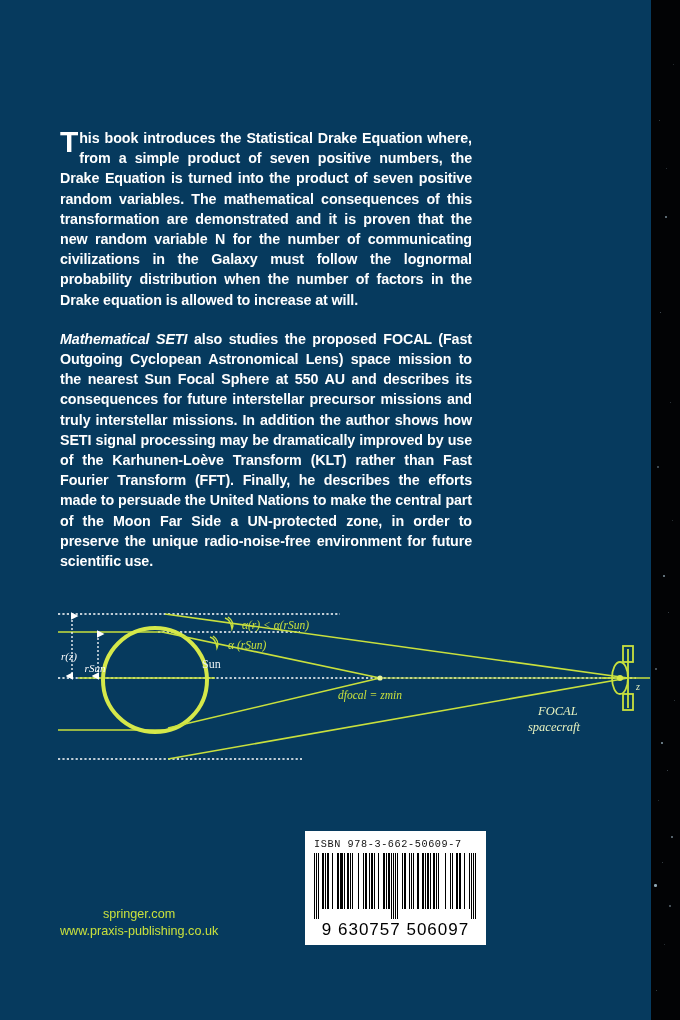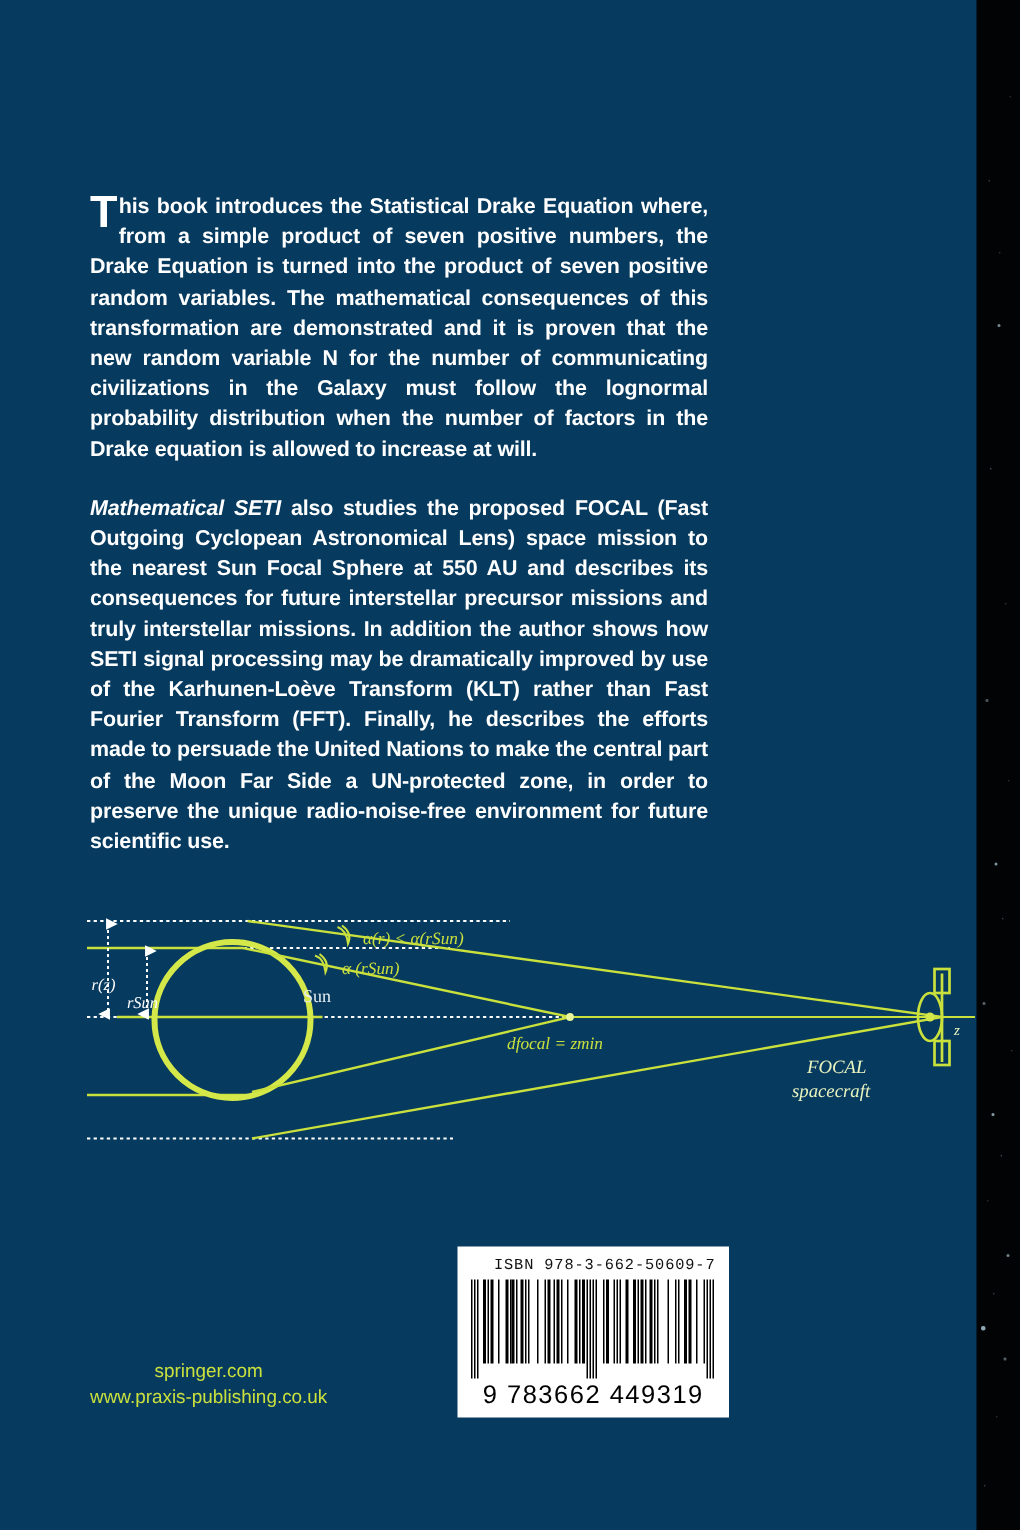--- a/index.html
+++ b/index.html
@@ -80,21 +80,21 @@
     height: 114px;
     background: #ffffff;
     box-sizing: border-box;
     padding: 7px 9px 5px 9px;
   }
   #isbn-text {
     font-family: "Liberation Mono", monospace;
     font-size: 10.2px;
     letter-spacing: 0.6px;
     color: #111111;
-    text-align: right;
+    text-align: left;
     white-space: nowrap;
     height: 13px;
     line-height: 13px;
   }
   #bars {
     position: relative;
     height: 66px;
     margin-top: 2px;
     display: flex;
     align-items: flex-start;
@@ -291,21 +291,21 @@
         <div class="bar" style="width: 1px; height: 56px; opacity: 1;"></div>
         <div class="bar" style="width: 1px; height: 56px; opacity: 1;"></div>
         <div class="bar" style="width: 1.8px; height: 56px; opacity: 0;"></div>
         <div class="bar" style="width: 1.8px; height: 56px; opacity: 1;"></div>
         <div class="bar" style="width: 1.8px; height: 56px; opacity: 0;"></div>
         <div class="bar" style="width: 1.8px; height: 56px; opacity: 1;"></div>
         <div class="bar" style="width: 1.6px; height: 66px; opacity: 1;"></div>
         <div class="bar" style="width: 1.6px; height: 66px; opacity: 1;"></div>
         <div class="bar" style="width: 1.6px; height: 66px; opacity: 1;"></div>
       </div>
-    <div id="ean-digits">9 783662 449319</div>
+    <div id="ean-digits">9 630757 506097</div>
   </div>
 
   <div id="publisher">
     <div>springer.com</div>
     <div>www.praxis-publishing.co.uk</div>
   </div>
 
 </div>
 
 </body></html>

